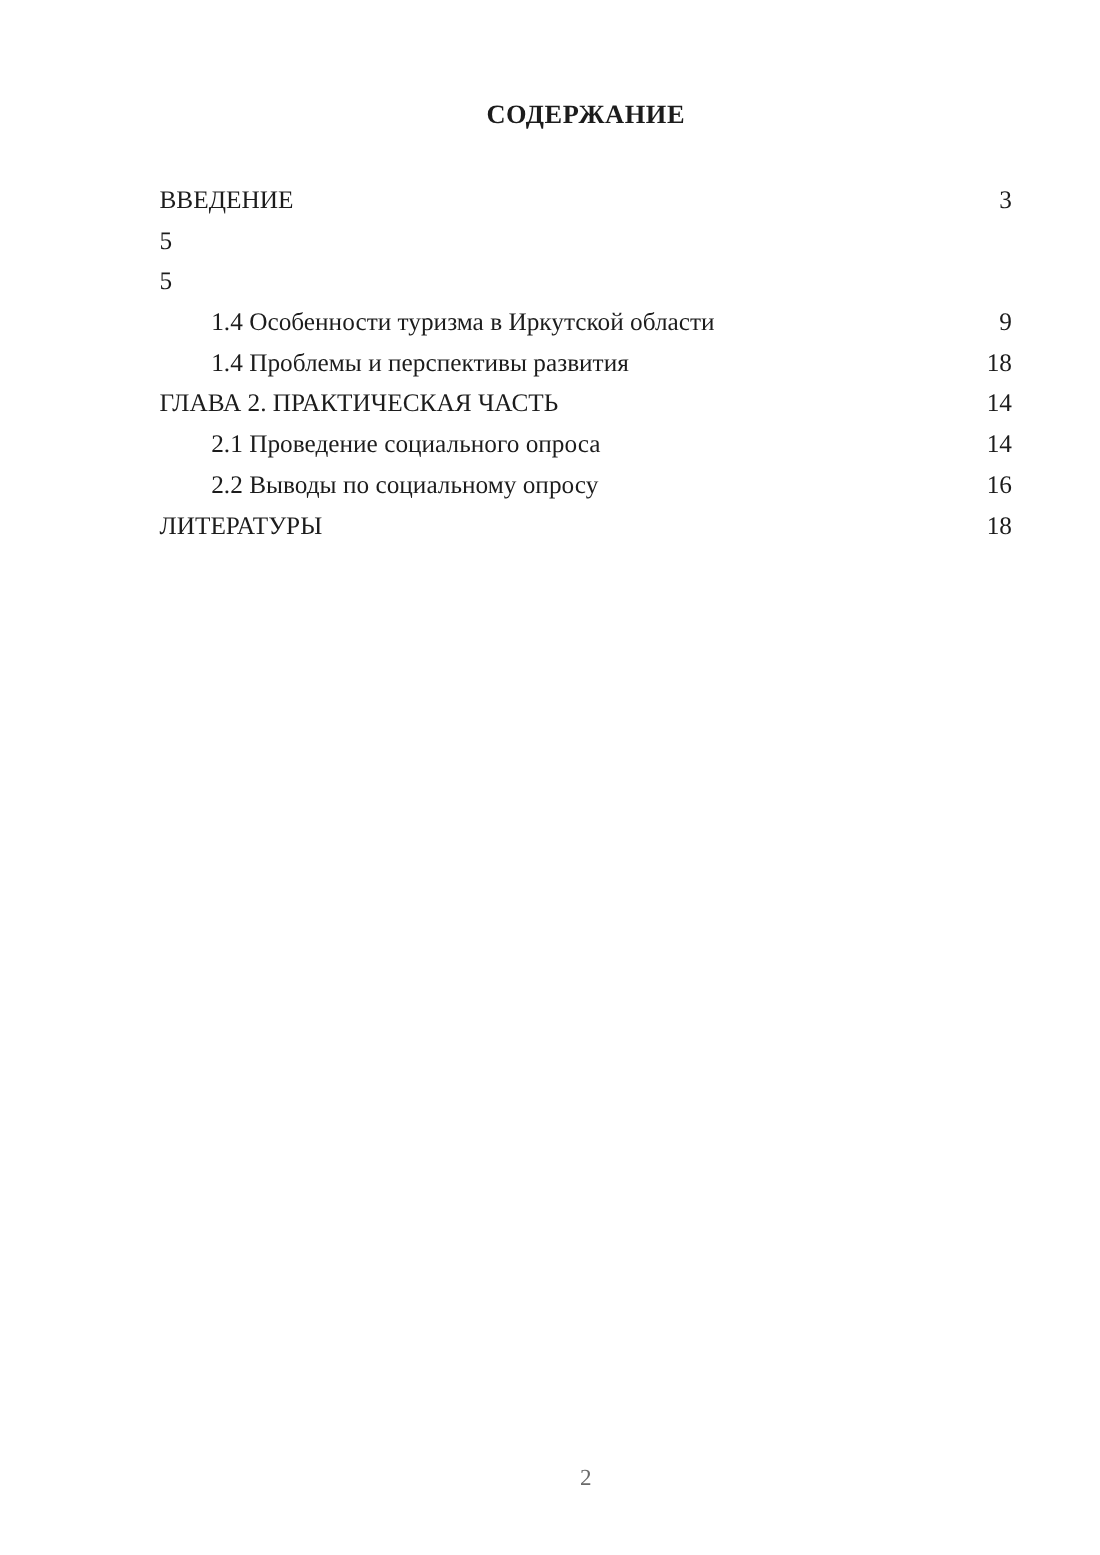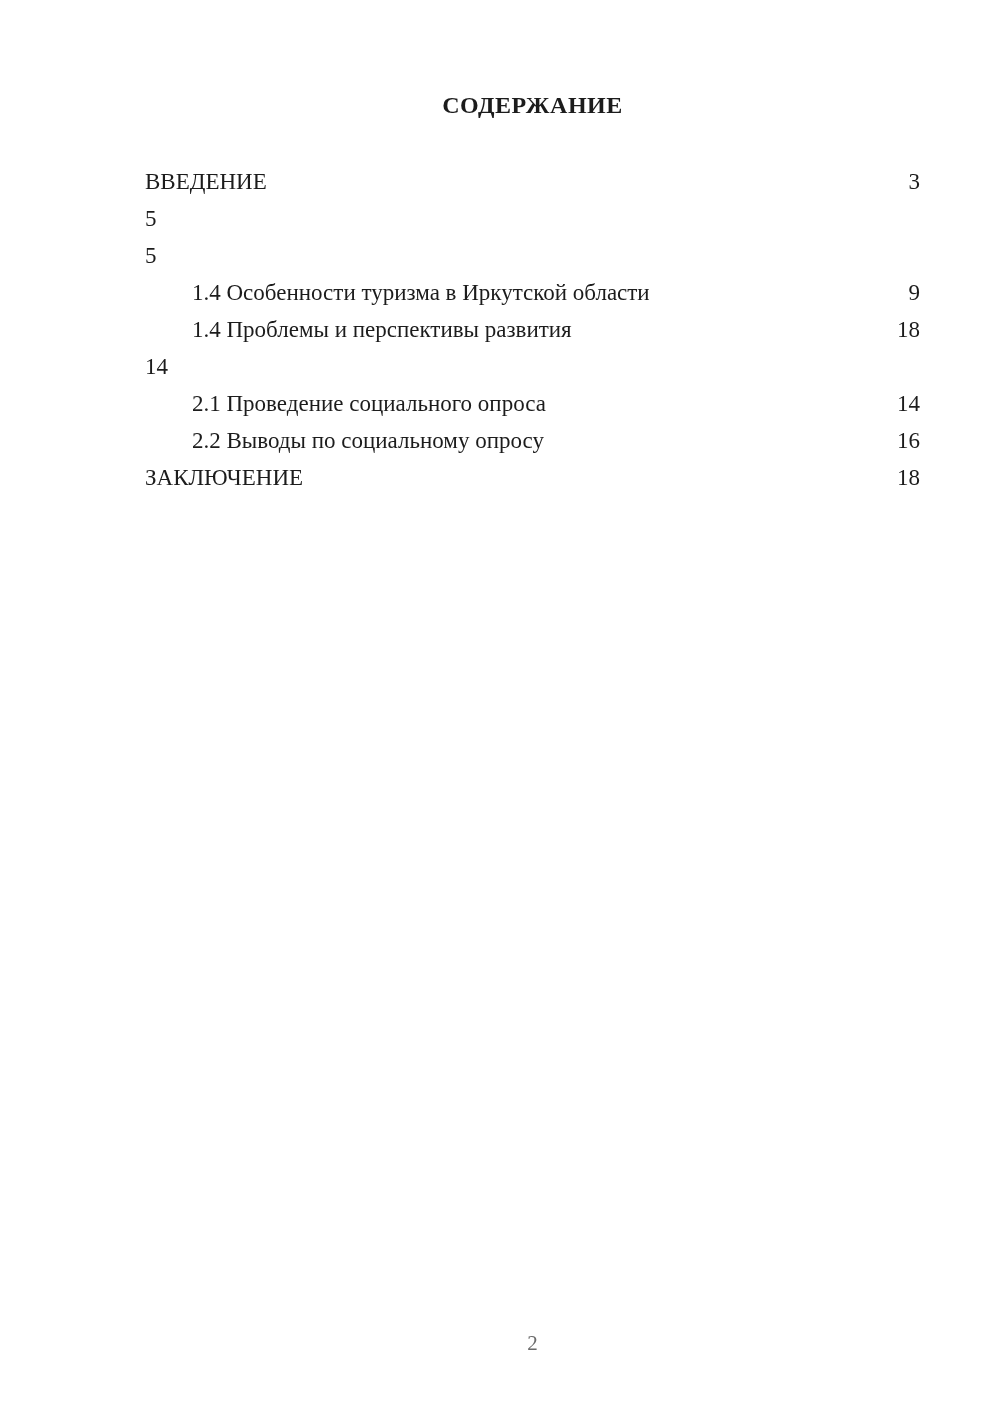--- a/index.html
+++ b/index.html
@@ -89,35 +89,36 @@
         <span class="toc-label">1.4 Особенности туризма в Иркутской области</span>
         <span class="toc-page">9</span>
       </div>
 
       <div class="toc-row level-1">
         <span class="toc-label">1.4 Проблемы и перспективы развития</span>
         <span class="toc-page">18</span>
       </div>
 
       <div class="toc-row">
+        <span class="toc-label">ГЛАВА 2. ПРАКТИЧЕСКАЯ ЧАСТЬ</span>
         <span class="toc-page">14</span>
       </div>
 
       <div class="toc-row level-1">
         <span class="toc-label">2.1 Проведение социального опроса</span>
         <span class="toc-page">14</span>
       </div>
 
       <div class="toc-row level-1">
         <span class="toc-label">2.2 Выводы по социальному опросу</span>
         <span class="toc-page">16</span>
       </div>
 
       <div class="toc-row">
-        <span class="toc-label">ЗАКЛЮЧЕНИЕ</span>
+        <span class="toc-label">ЛИТЕРАТУРЫ</span>
         <span class="toc-page">18</span>
       </div>
 
     </div>
 
   <div class="footer-page-number">2</div>
 
 </div>
 
 </body></html>

